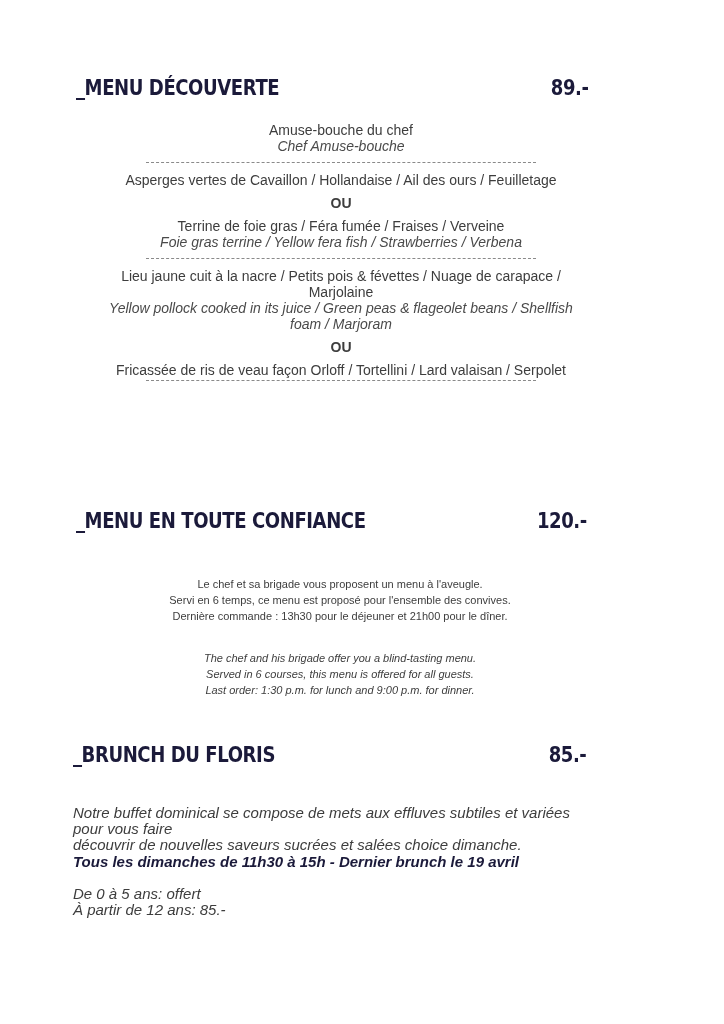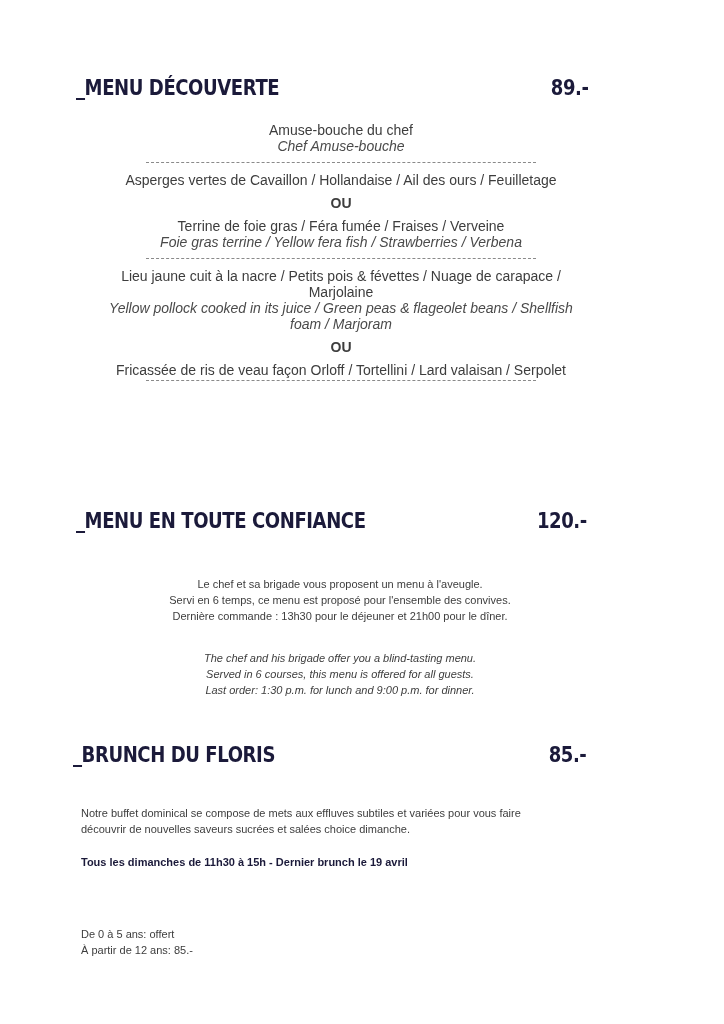--- a/index.html
+++ b/index.html
@@ -52,25 +52,26 @@
     .ou { margin: 7px 0 7px 0; font-weight: bold; }
     .para {
       position: absolute;
       text-align: center;
       font-size: 11px;
       line-height: 16px;
       color: #3d3d3d;
     }
     .brunch-block {
       position: absolute;
-      left: 81px;
+      left: 73px;
       width: 520px;
-      font-size: 11px;
+      font-size: 15px;
       line-height: 16px;
       color: #3d3d3d;
+      font-style: italic;
     }
     .brunch-block .bold {
       font-weight: bold;
       color: #1b1a3a;
     }
   </style>
 </head>
 <body>
 
 <div class="section-head" style="top:76px;">
@@ -129,16 +130,16 @@
 
 <div class="brunch-block" style="top:805px;">
   <div>Notre buffet dominical se compose de mets aux effluves subtiles et variées pour vous faire</div>
   <div>découvrir de nouvelles saveurs sucrées et salées choice dimanche.</div>
 </div>
 
 <div class="brunch-block" style="top:854px;">
   <div class="bold">Tous les dimanches de 11h30 à 15h - Dernier brunch le 19 avril</div>
 </div>
 
-<div class="brunch-block" style="top:886px;margin-top:40px;">
+<div class="brunch-block" style="top:886px;">
   <div>De 0 à 5 ans: offert</div>
   <div>À partir de 12 ans: 85.-</div>
 </div>
 
 </body></html>

